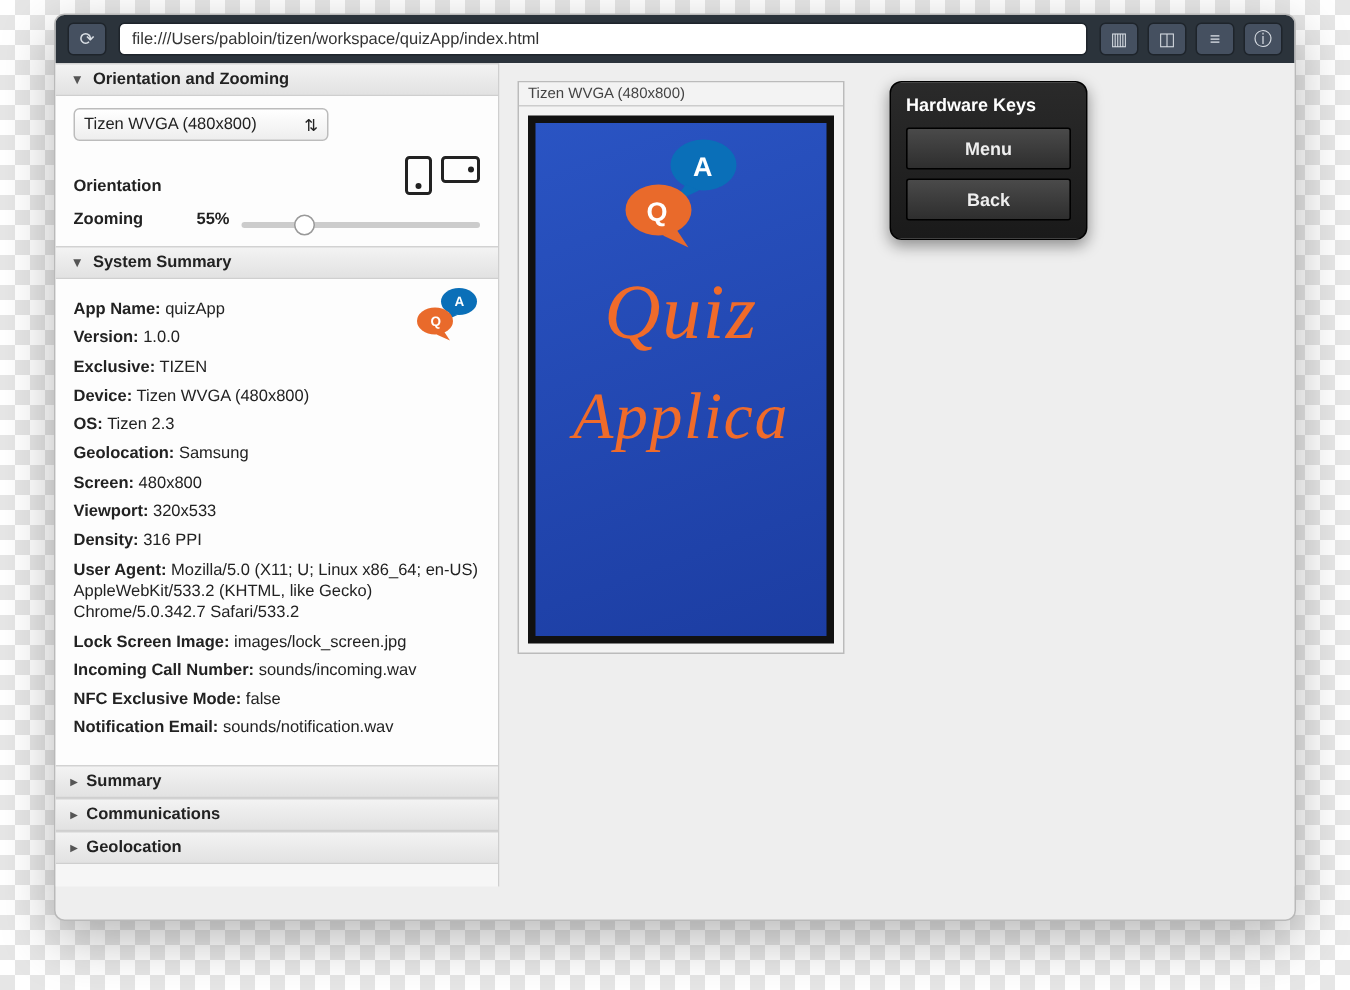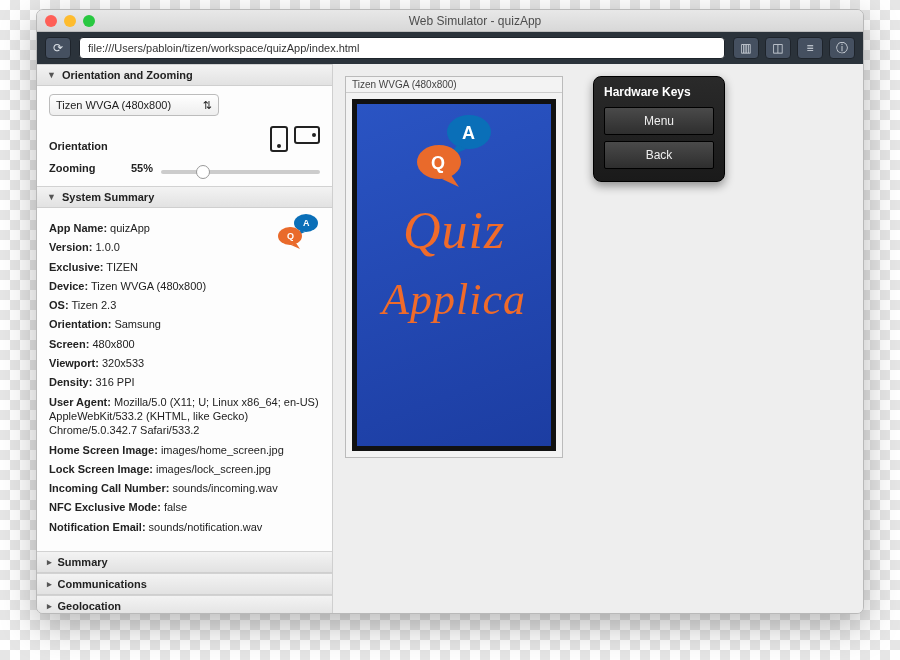--- a/index.html
+++ b/index.html
@@ -35,34 +35,26 @@
 .kv b { font-weight: bold; }
 .stage { flex: 1; background: #eeeeee; position: relative; padding: 12px; }
 .devframe { width: 218px; background: #f3f3f3; border: 1px solid #bbb; }
 .devlabel { font-size: 10px; color: #444; padding: 2px 6px; background: #f3f3f3; border-bottom: 1px solid #ccc; }
 .devscreen { margin: 6px; height: 352px; background: #111; padding: 5px; }
 .app { width: 100%; height: 100%; background: linear-gradient(160deg,#2a54c3,#1c3da2); position: relative; overflow: hidden; display: flex; flex-direction: column; align-items: center; }
 .app svg.logo { margin-top: 8px; }
 .atxt { font-family: "Brush Script MT","Comic Sans MS",cursive; font-style: italic; color: #f06b2a; font-size: 52px; line-height: .95; margin-top: 16px; text-align: center; letter-spacing: 1px; }
 .hwkeys { position: absolute; left: 260px; top: 12px; width: 132px; background: linear-gradient(#2a2a2a,#1a1a1a); border: 1px solid #000; border-radius: 8px; padding: 8px 10px 12px; box-shadow: 0 4px 10px rgba(0,0,0,.4); }
 .hwkeys h4 { color: #fff; font-size: 12px; font-weight: bold; margin-bottom: 8px; }
-.hwbtn { display: block; width: 100%; height: 28px; margin-top: 6px; background: linear-gradient(#4a4a4a,#2e2e2e); border: 1px solid #000; border-radius: 2px; color: #eee; font-size: 12px; cursor: pointer; }
+.hwbtn { display: block; width: 100%; height: 28px; margin-top: 6px; background: linear-gradient(#4a4a4a,#2e2e2e); border: 1px solid #000; border-radius: 2px; color: #eee; font-size: 12px; cursor: pointer; font-weight: bold; }
 </style>
 </head>
 <body>
 
 <div class="window">
-  <div class="titlebar">
-    <div class="traffic">
-      <div class="tl red"></div>
-      <div class="tl yel"></div>
-      <div class="tl grn"></div>
-    </div>
-    <div class="titletxt">Web Simulator - quizApp</div>
-  </div>
 
   <div class="toolbar">
     <div class="tbtn">⟳</div>
     <div class="url">
         <span>file:///Users/pabloin/tizen/workspace/quizApp/index.html</span>
       </div>
     <div class="tgrp">
       <div class="tbtn">▥</div>
       <div class="tbtn">◫</div>
       <div class="tbtn">≡</div>
@@ -109,26 +101,25 @@
           <ellipse class="bubQ" cx="14" cy="24" rx="12" ry="9"></ellipse>
             <path class="bubQ" d="M20 31 l4 6 l-9 -4 z"></path>
           <text class="bt" x="11" y="27">Q</text>
         </svg>
         <div id="sys-items">
             <div class="kv"><b>App Name:</b>   quizApp</div>
             <div class="kv"><b>Version:</b>   1.0.0</div>
             <div class="kv"><b>Exclusive:</b>   TIZEN</div>
             <div class="kv"><b>Device:</b>   Tizen WVGA (480x800)</div>
             <div class="kv"><b>OS:</b>   Tizen 2.3</div>
-            <div class="kv"><b>Orientation:</b>   Samsung</div>
+            <div class="kv"><b>Geolocation:</b>   Samsung</div>
             <div class="kv"><b>Screen:</b>   480x800</div>
             <div class="kv"><b>Viewport:</b>   320x533</div>
             <div class="kv"><b>Density:</b>   316 PPI</div>
             <div class="kv"><b>User Agent:</b>   Mozilla/5.0 (X11; U; Linux x86_64; en-US) AppleWebKit/533.2 (KHTML, like Gecko) Chrome/5.0.342.7 Safari/533.2</div>
-            <div class="kv"><b>Home Screen Image:</b>   images/home_screen.jpg</div>
             <div class="kv"><b>Lock Screen Image:</b>   images/lock_screen.jpg</div>
             <div class="kv"><b>Incoming Call Number:</b>   sounds/incoming.wav</div>
             <div class="kv"><b>NFC Exclusive Mode:</b>   false</div>
             <div class="kv"><b>Notification Email:</b>   sounds/notification.wav</div>
           </div>
       </div>
 
       <div id="collapsed-sections">
           <div class="sect-hdr">
             <span class="tri">▸</span>

